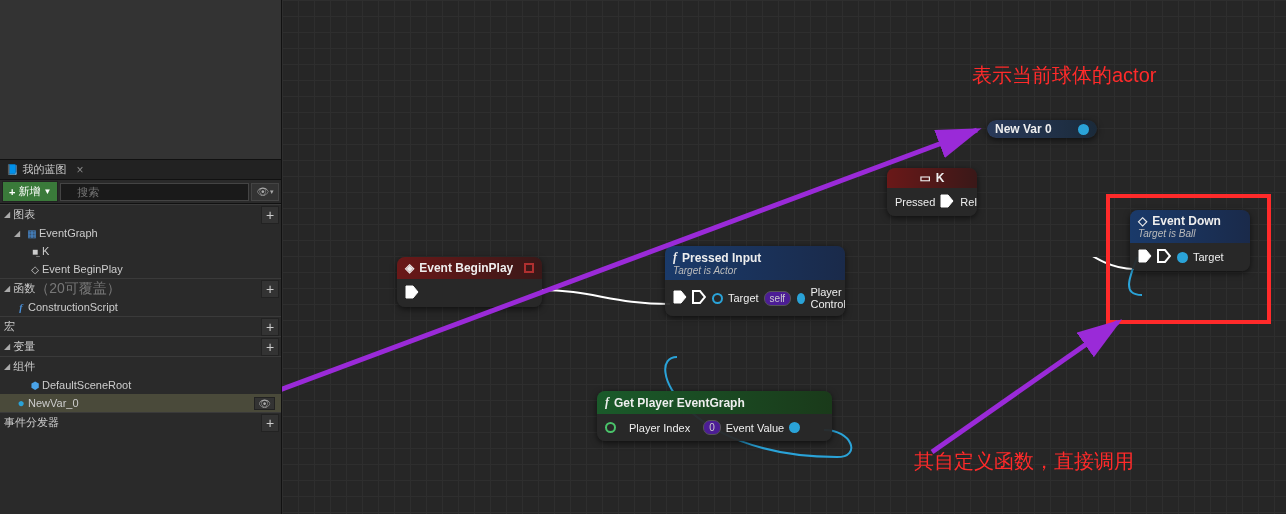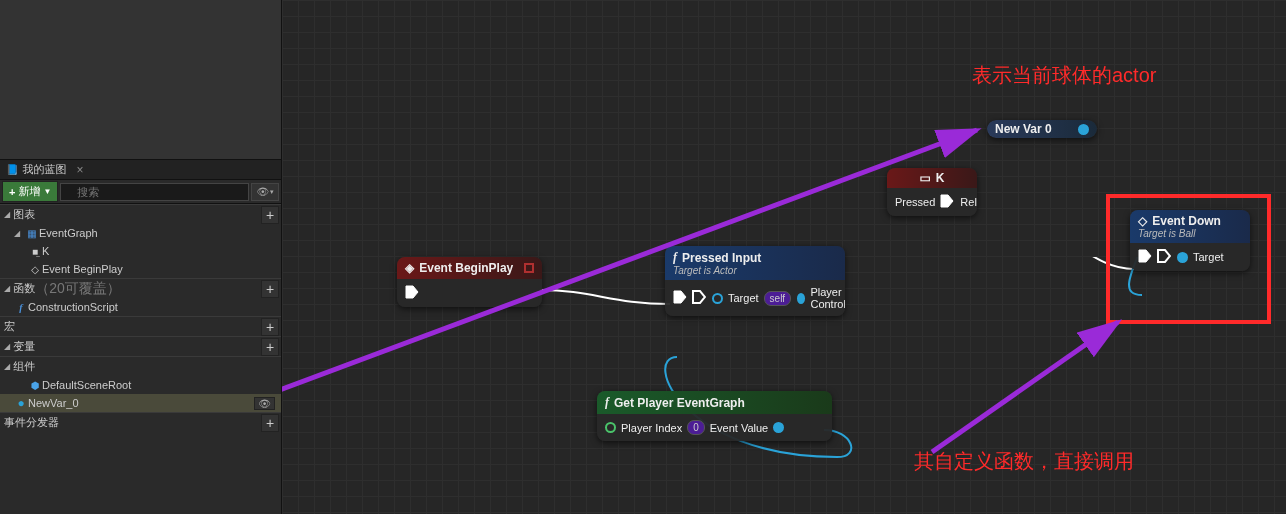--- a/index.html
+++ b/index.html
@@ -216,21 +216,21 @@
     </div>
   </div>
 
   <div class="node" style="left:315px; top:391px; width:235px;">
     <div class="node-header hdr-green">
       <span style="font-style:italic;font-family:serif;">f</span>
       <span>Get Player EventGraph</span>
     </div>
     <div class="node-body">
       <div class="node-row">
-        <div style="display:flex;align-items:center;gap:5px;">
+        <div style="display:flex;align-items:center;gap:13px;">
           <span class="pin green"></span>
           <span>Player Index</span>
           <span class="input-pill">0</span>
         </div>
         <div style="display:flex;align-items:center;gap:5px;">
           <span>Event Value</span>
           <span class="pin blue filled"></span>
         </div>
       </div>
     </div>

